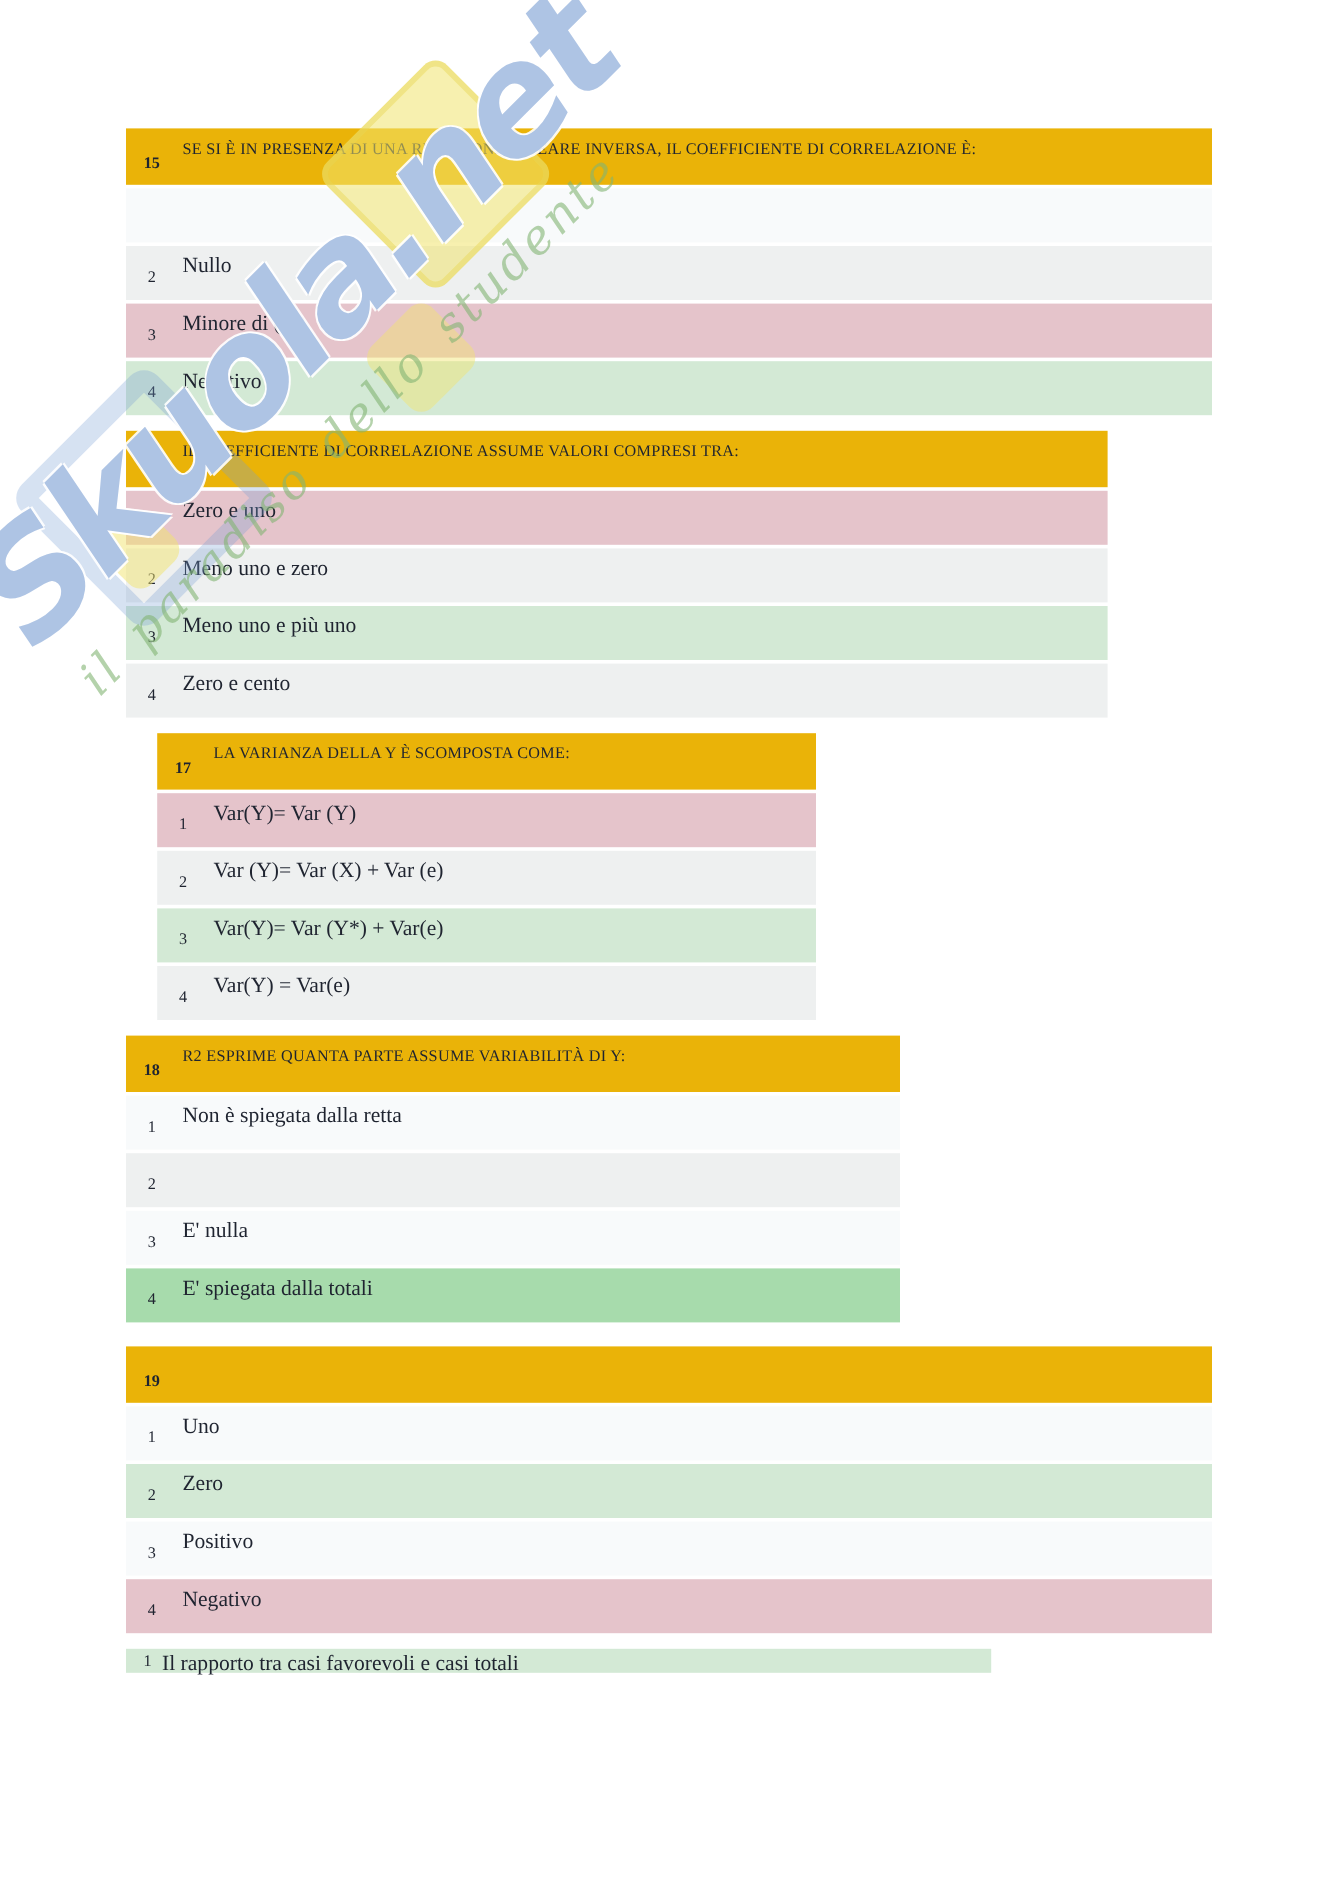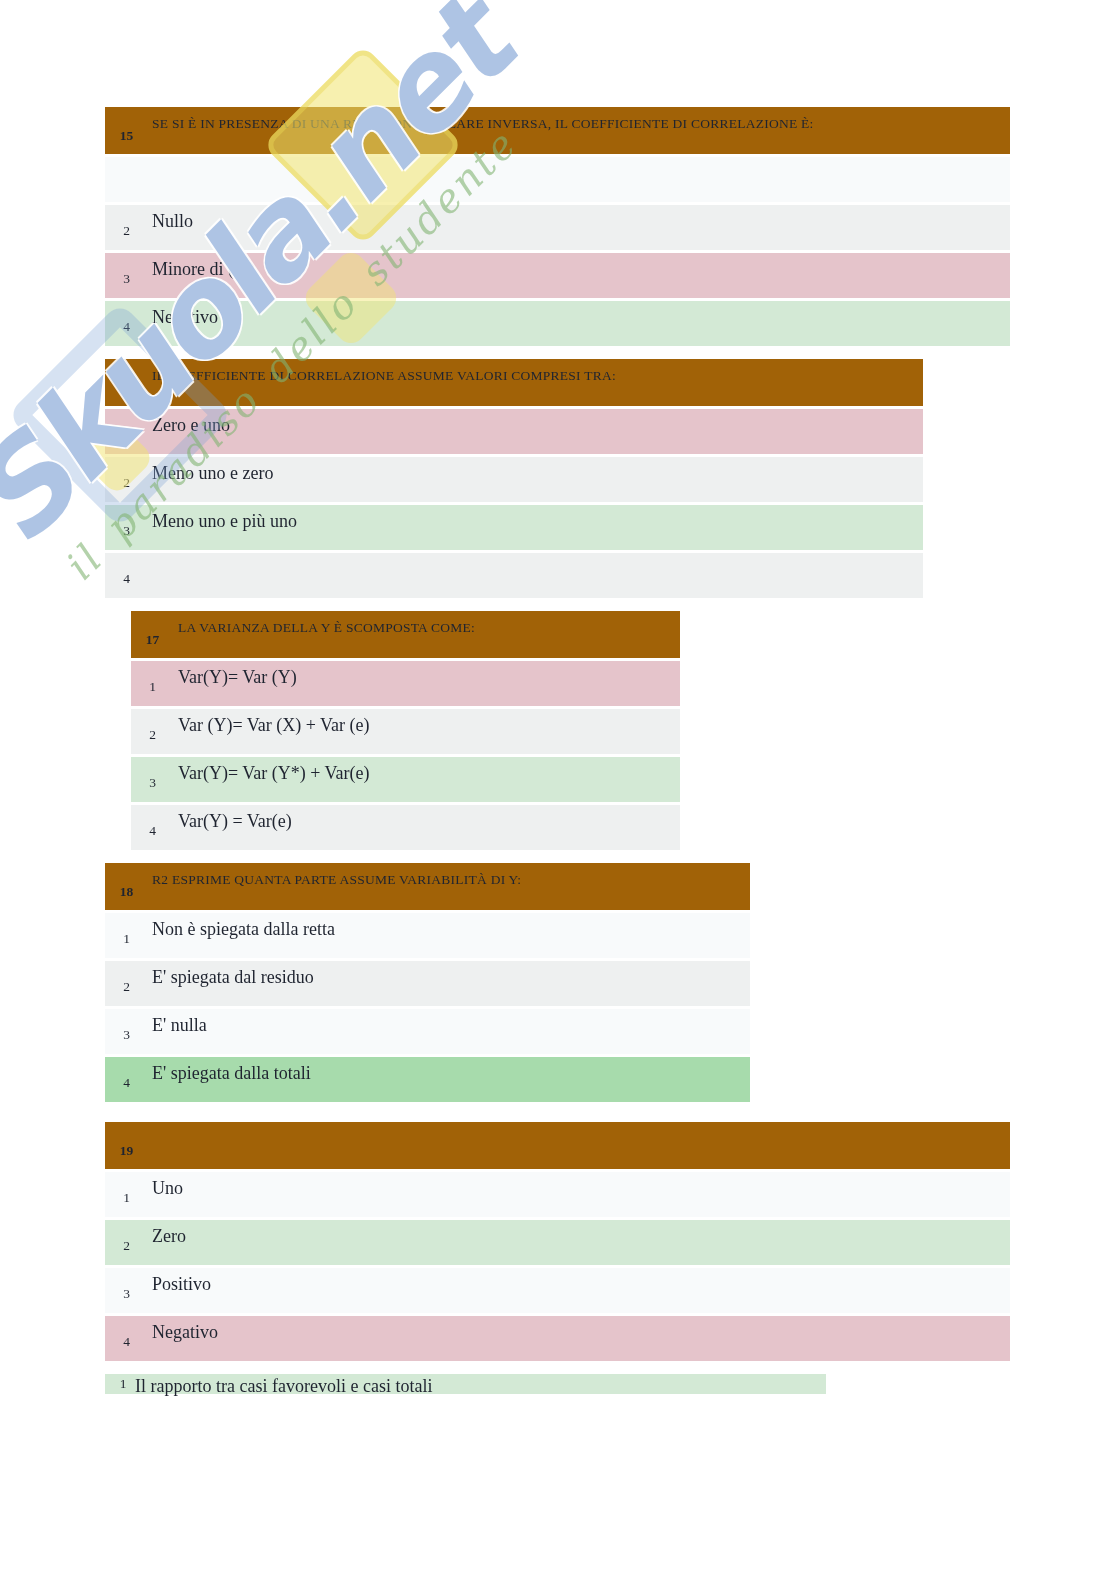--- a/index.html
+++ b/index.html
@@ -2,21 +2,21 @@
 <html><head>
 <meta charset="utf-8">
 <style>
   html, body { margin:0; padding:0; background:#ffffff; }
   .page {
     position:relative; width:1116px; height:1579px; background:#ffffff;
     overflow:hidden; font-family:"Liberation Serif", serif; color:#1f2430;
   }
   .questions { position:absolute; left:105px; top:107px; }
   .question { margin-bottom:13px; }
-  .q-header { position:relative; background:#a16207; height:47px; margin-bottom:3px; }
+  .q-header { position:relative; background:#eab308; height:47px; margin-bottom:3px; }
   .q-number {
     position:absolute; left:0; top:21px; width:43px; text-align:center;
     font-weight:bold; font-size:13.5px;
   }
   .q-text { padding:9px 12px 0 47px; font-size:13.5px; letter-spacing:.25px; }
   .q-option { position:relative; height:45px; margin-bottom:3px; }
   .q-option:last-child { margin-bottom:0; }
   .opt-number { position:absolute; left:0; top:18px; width:43px; text-align:center; font-size:13.5px; }
   .opt-text { padding:6px 12px 0 47px; font-size:18px; }
   .q-option.compact { height:20px; }
@@ -100,20 +100,21 @@
           <div class="q-option bg-alt">
     <div class="opt-number">2</div>
     <div class="opt-text">Meno uno e zero</div>
   </div>
           <div class="q-option bg-correct">
     <div class="opt-number">3</div>
     <div class="opt-text">Meno uno e più uno</div>
   </div>
           <div class="q-option bg-alt">
     <div class="opt-number">4</div>
+    <div class="opt-text">Zero e cento</div>
   </div>
         </div>
   </section>
       <section class="question" style="width: 549px; padding-left: 26px;">
     <div class="q-header">
       <div class="q-number">17</div>
       <div class="q-text">LA VARIANZA DELLA Y È SCOMPOSTA COME:</div>
     </div>
     <div class="q-options">
           <div class="q-option bg-wrong">
@@ -139,21 +140,20 @@
       <div class="q-number">18</div>
       <div class="q-text">R2 ESPRIME QUANTA PARTE ASSUME VARIABILITÀ DI Y:</div>
     </div>
     <div class="q-options">
           <div class="q-option bg-plain">
     <div class="opt-number">1</div>
     <div class="opt-text">Non è spiegata dalla retta</div>
   </div>
           <div class="q-option bg-alt">
     <div class="opt-number">2</div>
-    <div class="opt-text">E' spiegata dal residuo</div>
   </div>
           <div class="q-option bg-plain">
     <div class="opt-number">3</div>
     <div class="opt-text">E' nulla</div>
   </div>
           <div class="q-option bg-correct_strong">
     <div class="opt-number">4</div>
     <div class="opt-text">E' spiegata dalla totali</div>
   </div>
         </div>

